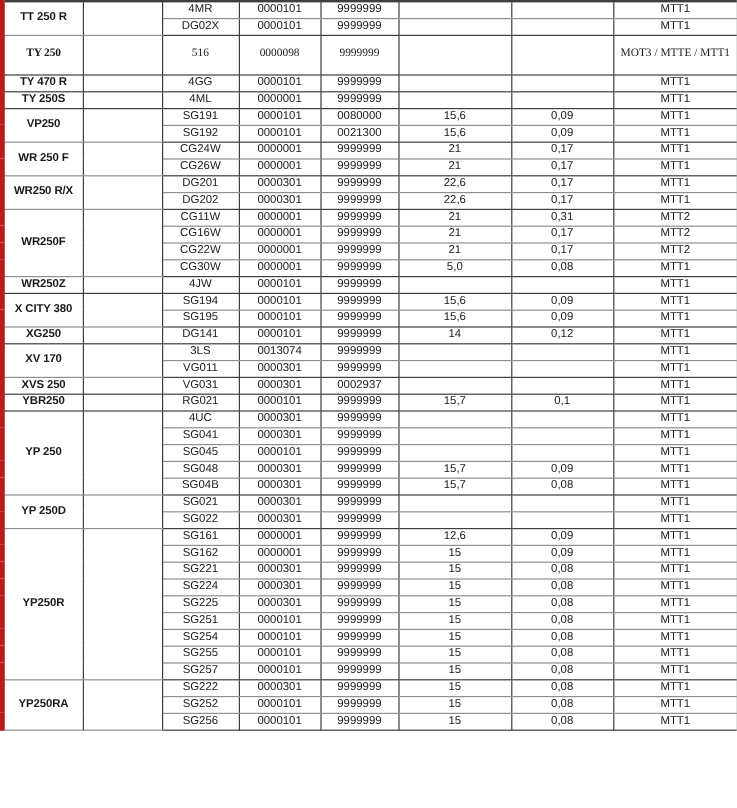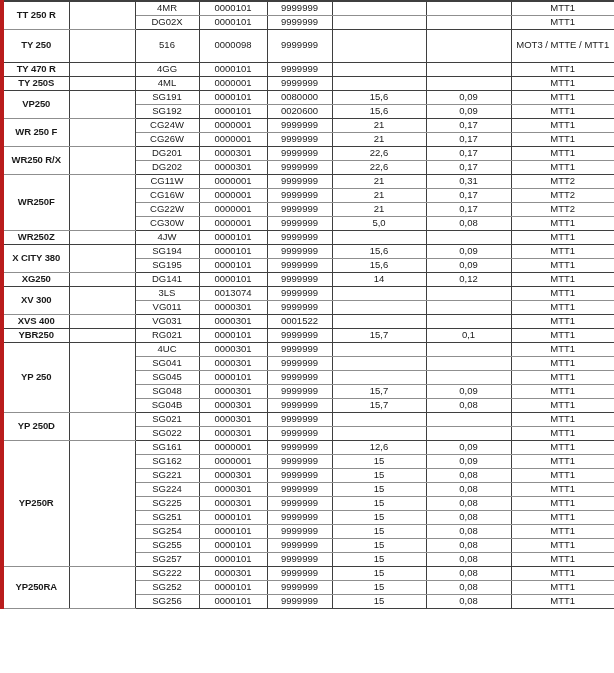--- a/index.html
+++ b/index.html
@@ -99,21 +99,21 @@
         <td class="type-cell">MTT1</td>
       </tr>
       <tr class="group-end">
         <td>DG02X</td>
         <td>0000101</td>
         <td>9999999</td>
         <td class="empty"></td>
         <td class="empty"></td>
         <td class="type-cell">MTT1</td>
       </tr>
-      <tr class="group-end" style="height: 33px;">
+      <tr class="group-end" style="height: 33px; font-family: Liberation Serif, serif;">
         <td class="model-cell" rowspan="1">TY 250</td>
         <td class="blank-cell" rowspan="1"></td>
         <td>516</td>
         <td>0000098</td>
         <td>9999999</td>
         <td class="empty"></td>
         <td class="empty"></td>
         <td class="type-cell multiline">MOT3 / MTTE / MTT1</td>
       </tr>
       <tr class="group-end">
@@ -142,21 +142,21 @@
         <td>SG191</td>
         <td>0000101</td>
         <td>0080000</td>
         <td>15,6</td>
         <td>0,09</td>
         <td class="type-cell">MTT1</td>
       </tr>
       <tr class="group-end">
         <td>SG192</td>
         <td>0000101</td>
-        <td>0020600</td>
+        <td>0021300</td>
         <td>15,6</td>
         <td>0,09</td>
         <td class="type-cell">MTT1</td>
       </tr>
       <tr>
         <td class="model-cell" rowspan="2">WR 250 F</td>
         <td class="blank-cell" rowspan="2"></td>
         <td>CG24W</td>
         <td>0000001</td>
         <td>9999999</td>
@@ -256,43 +256,43 @@
         <td class="model-cell" rowspan="1">XG250</td>
         <td class="blank-cell" rowspan="1"></td>
         <td>DG141</td>
         <td>0000101</td>
         <td>9999999</td>
         <td>14</td>
         <td>0,12</td>
         <td class="type-cell">MTT1</td>
       </tr>
       <tr>
-        <td class="model-cell" rowspan="2">XV 300</td>
+        <td class="model-cell" rowspan="2">XV 170</td>
         <td class="blank-cell" rowspan="2"></td>
         <td>3LS</td>
         <td>0013074</td>
         <td>9999999</td>
         <td class="empty"></td>
         <td class="empty"></td>
         <td class="type-cell">MTT1</td>
       </tr>
       <tr class="group-end">
         <td>VG011</td>
         <td>0000301</td>
         <td>9999999</td>
         <td class="empty"></td>
         <td class="empty"></td>
         <td class="type-cell">MTT1</td>
       </tr>
       <tr class="group-end">
-        <td class="model-cell" rowspan="1">XVS 400</td>
+        <td class="model-cell" rowspan="1">XVS 250</td>
         <td class="blank-cell" rowspan="1"></td>
         <td>VG031</td>
         <td>0000301</td>
-        <td>0001522</td>
+        <td>0002937</td>
         <td class="empty"></td>
         <td class="empty"></td>
         <td class="type-cell">MTT1</td>
       </tr>
       <tr class="group-end">
         <td class="model-cell" rowspan="1">YBR250</td>
         <td class="blank-cell" rowspan="1"></td>
         <td>RG021</td>
         <td>0000101</td>
         <td>9999999</td>

